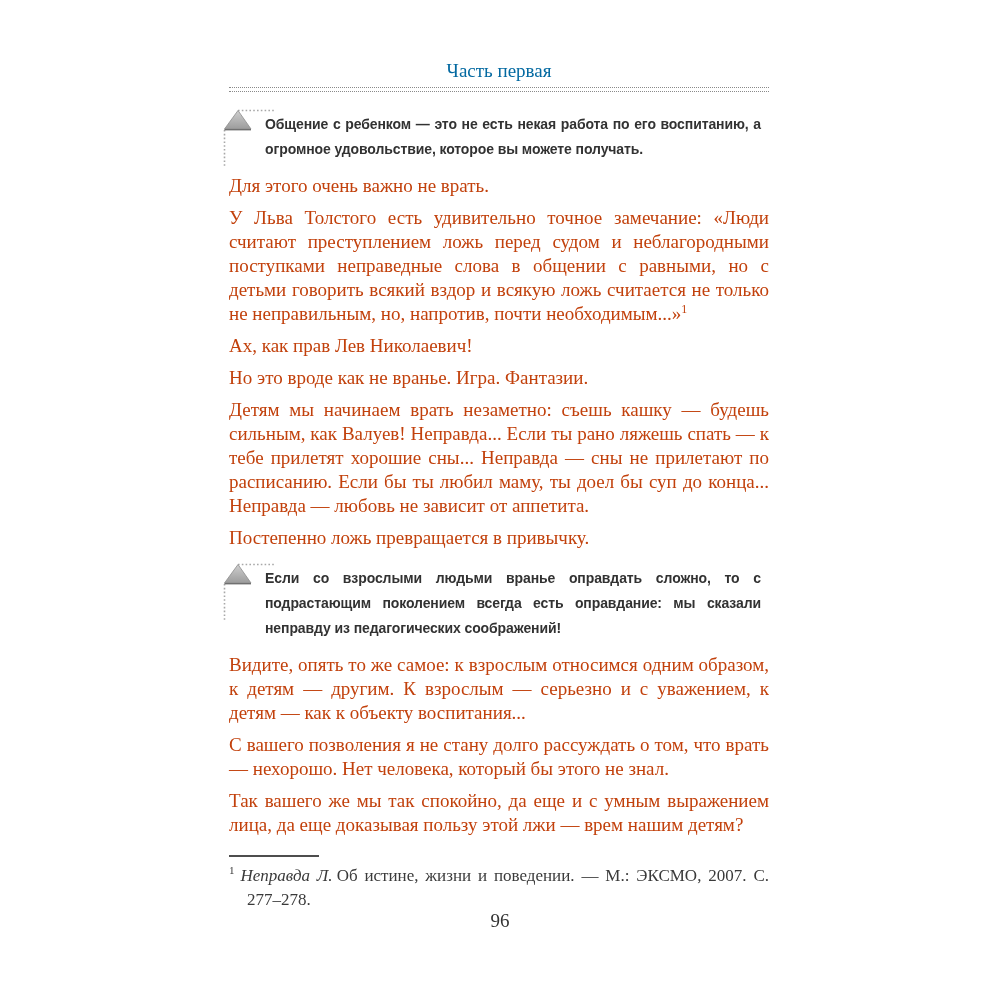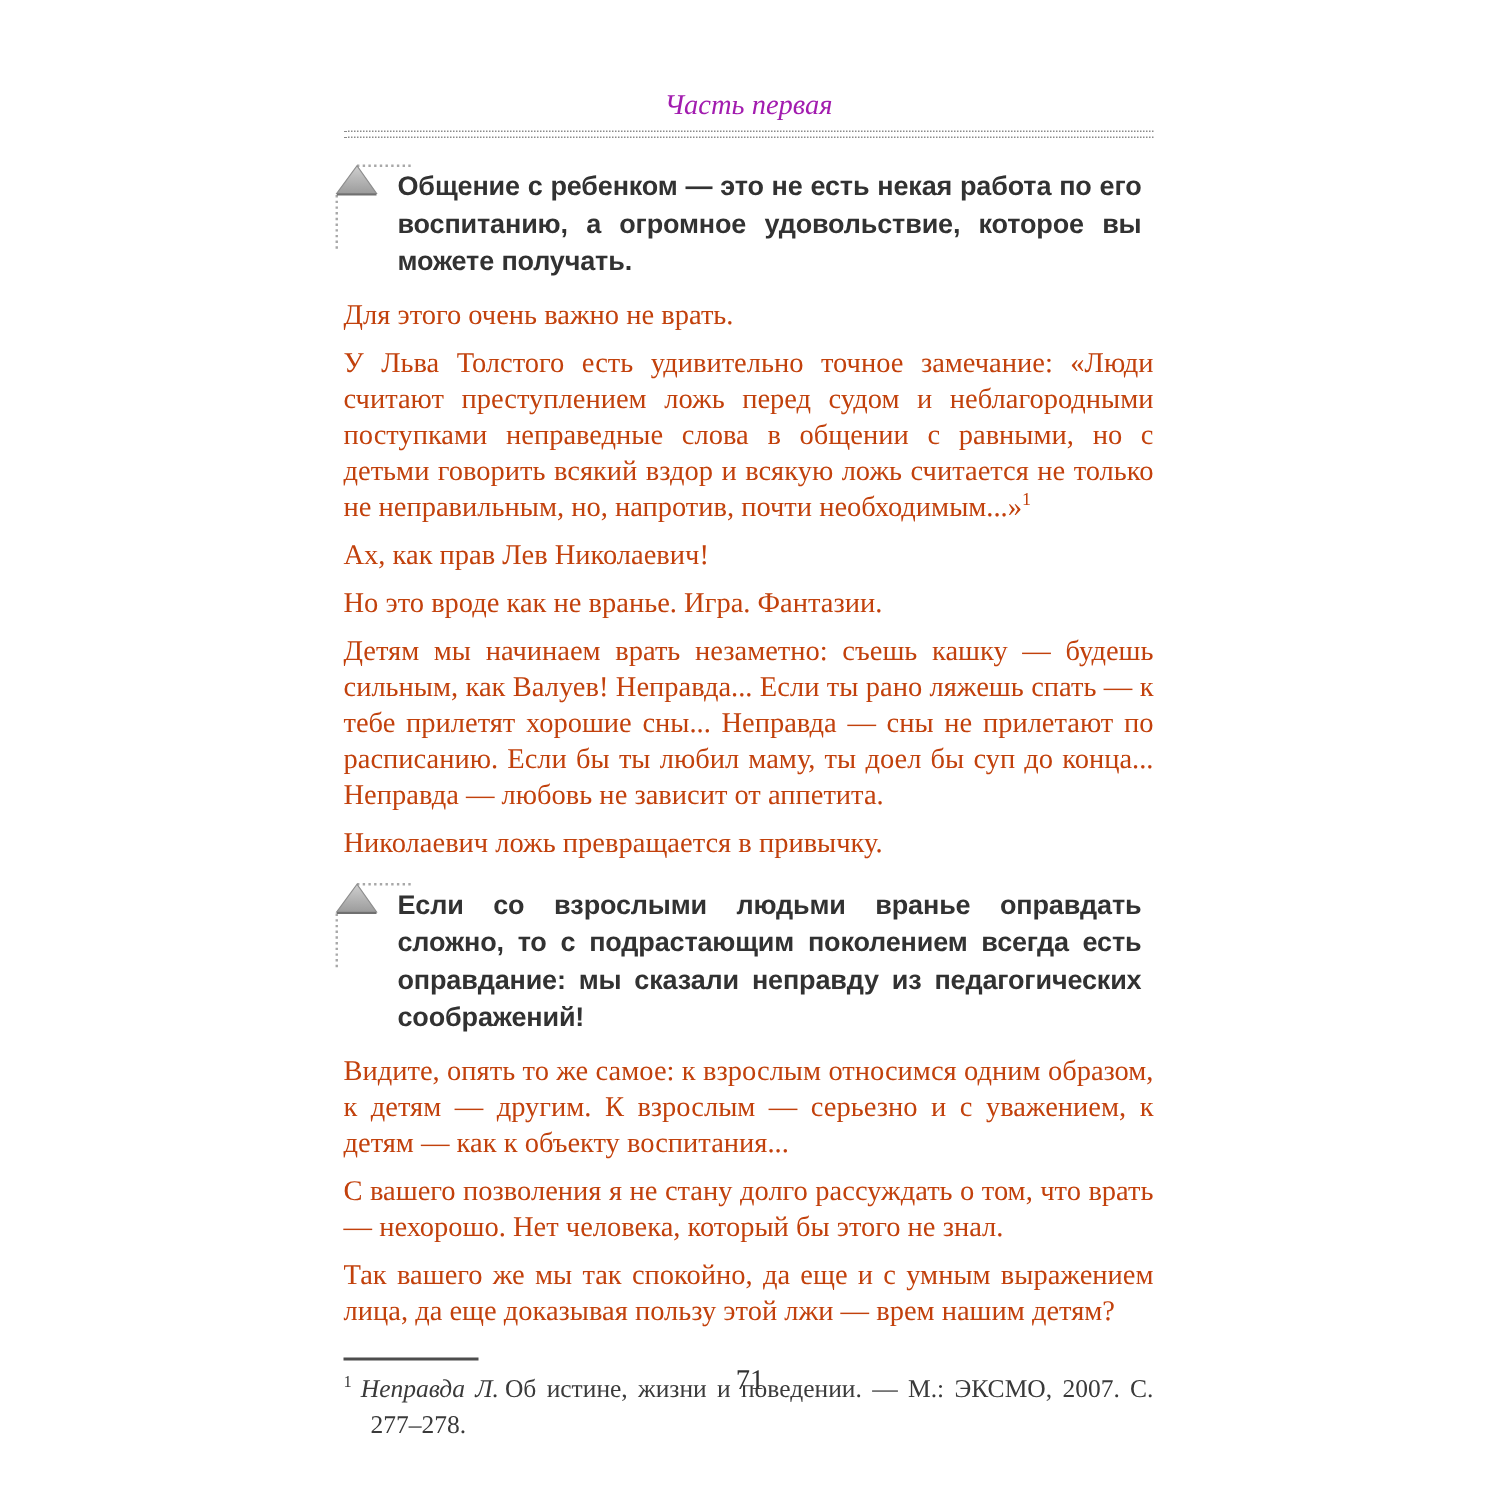--- a/index.html
+++ b/index.html
@@ -1,25 +1,25 @@
 <!DOCTYPE html>
 <html lang="ru"><head>
 <meta charset="utf-8">
 <style>
   html,body{margin:0;padding:0;background:#ffffff;}
   .page{position:relative;width:1000px;height:1000px;background:#ffffff;overflow:hidden;
         font-family:"Liberation Serif",serif;color:#3a3a3a;}
   .content{position:absolute;left:229px;top:58px;width:540px;}
 
-  .running-head{font-style:italic;font-size:19px;line-height:26px;text-align:center;color:#a21caf;}
+  .running-head{font-size:19px;line-height:26px;text-align:center;color:#0369a1;}
   .head-rule{margin-top:3px;height:3px;border-top:1px dotted #8a8a8a;border-bottom:1px dotted #8a8a8a;}
 
   .callout{position:relative;padding-left:36px;padding-right:8px;
            font-family:"Liberation Sans",sans-serif;font-weight:700;
-           font-size:18px;line-height:25px;color:#323232;text-align:justify;letter-spacing:-0.1px;}
+           font-size:14px;line-height:25px;color:#323232;text-align:justify;letter-spacing:-0.1px;}
   .callout-1{margin-top:20px;}
   .callout-2{margin-top:16px;}
   .corner{position:absolute;left:-7px;top:-4px;width:52px;height:62px;}
 
   p{margin:0;}
   p.body{margin-top:8px;font-size:19px;line-height:24px;text-align:justify;color:#c2410c;}
   p.after-callout{margin-top:12px;}
   sup.fnref{font-size:12px;line-height:0;vertical-align:super;}
 
   .fn-rule{margin-top:18px;width:90px;border-top:2px solid #4d4d4d;}
@@ -58,21 +58,21 @@
       <span>Общение с ребенком — это не есть некая работа по его воспитанию, а огромное удовольствие, которое вы можете получать.</span>
     </div>
 
     <p class="body after-callout">Для этого очень важно не врать.</p>
 
     <p class="body"><span>У Льва Толстого есть удивительно точное замечание: «Люди считают преступлением ложь перед судом и неблагородными поступками неправедные слова в общении с равными, но с детьми говорить всякий вздор и всякую ложь считается не только не неправильным, но, напротив, почти необходимым...»</span><sup class="fnref">1</sup></p>
 
     <p class="body">Ах, как прав Лев Николаевич!</p>
     <p class="body">Но это вроде как не вранье. Игра. Фантазии.</p>
     <p class="body">Детям мы начинаем врать незаметно: съешь кашку — будешь сильным, как Валуев! Неправда... Если ты рано ляжешь спать — к тебе прилетят хорошие сны... Неправда — сны не прилетают по расписанию. Если бы ты любил маму, ты доел бы суп до конца... Неправда — любовь не зависит от аппетита.</p>
-    <p class="body">Николаевич ложь превращается в привычку.</p>
+    <p class="body">Постепенно ложь превращается в привычку.</p>
 
     <div class="callout callout-2">
       <span class="corner">
         <svg width="52" height="62" viewBox="0 0 52 62" xmlns="http://www.w3.org/2000/svg">
           <line x1="16" y1="2.5" x2="52" y2="2.5" stroke="#a8a8a8" stroke-width="1.6" stroke-dasharray="1.6 2.2"></line>
           <line x1="2.5" y1="22" x2="2.5" y2="60" stroke="#a8a8a8" stroke-width="1.6" stroke-dasharray="1.6 2.2"></line>
           <polygon points="16,2.5 2.5,21 29,21" fill="url(#fold)" stroke="#8d8d8d" stroke-width="0.8"></polygon>
           <line x1="2.5" y1="21.7" x2="29" y2="21.7" stroke="#707070" stroke-width="1.4"></line>
         </svg>
       </span>
@@ -83,14 +83,14 @@
     <p class="body">С вашего позволения я не стану долго рассуждать о том, что врать — нехорошо. Нет человека, который бы этого не знал.</p>
     <p class="body">Так вашего же мы так спокойно, да еще и с умным выражением лица, да еще доказывая пользу этой лжи — врем нашим детям?</p>
 
     <div class="fn-rule"></div>
     <p class="fn">
       <sup class="fn-marker">1</sup><span class="fn-author">Неправда Л.</span><span>Об истине, жизни и поведении. — М.: ЭКСМО, 2007. С. 277–278.</span>
     </p>
 
   </div>
 
-  <div class="pageno">71</div>
+  <div class="pageno">96</div>
 </div>
 
 </body></html>

